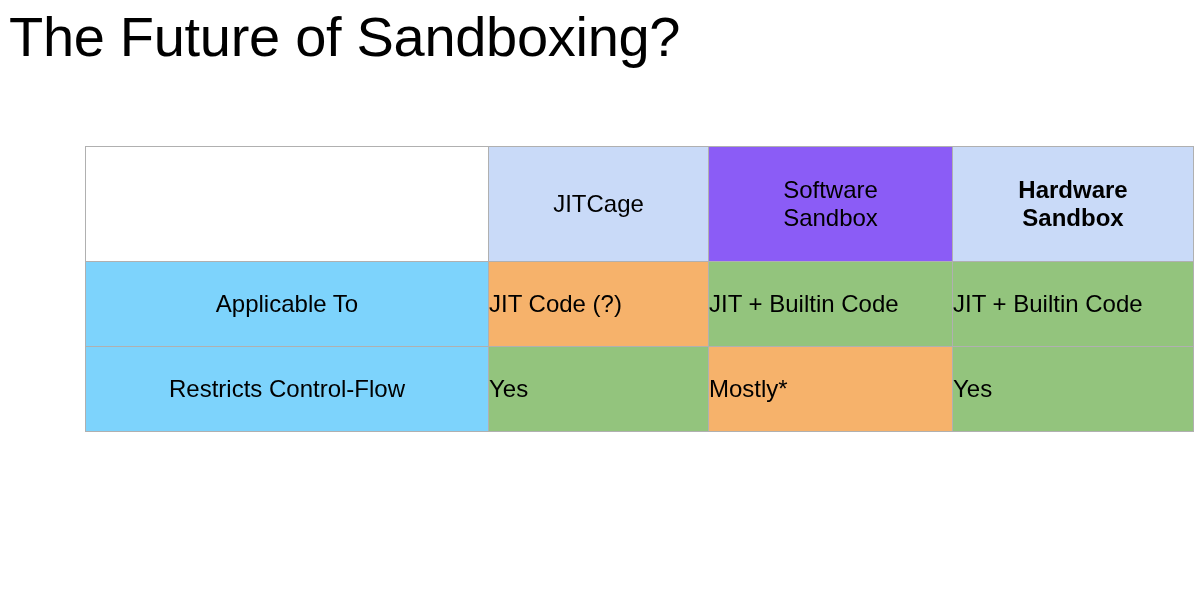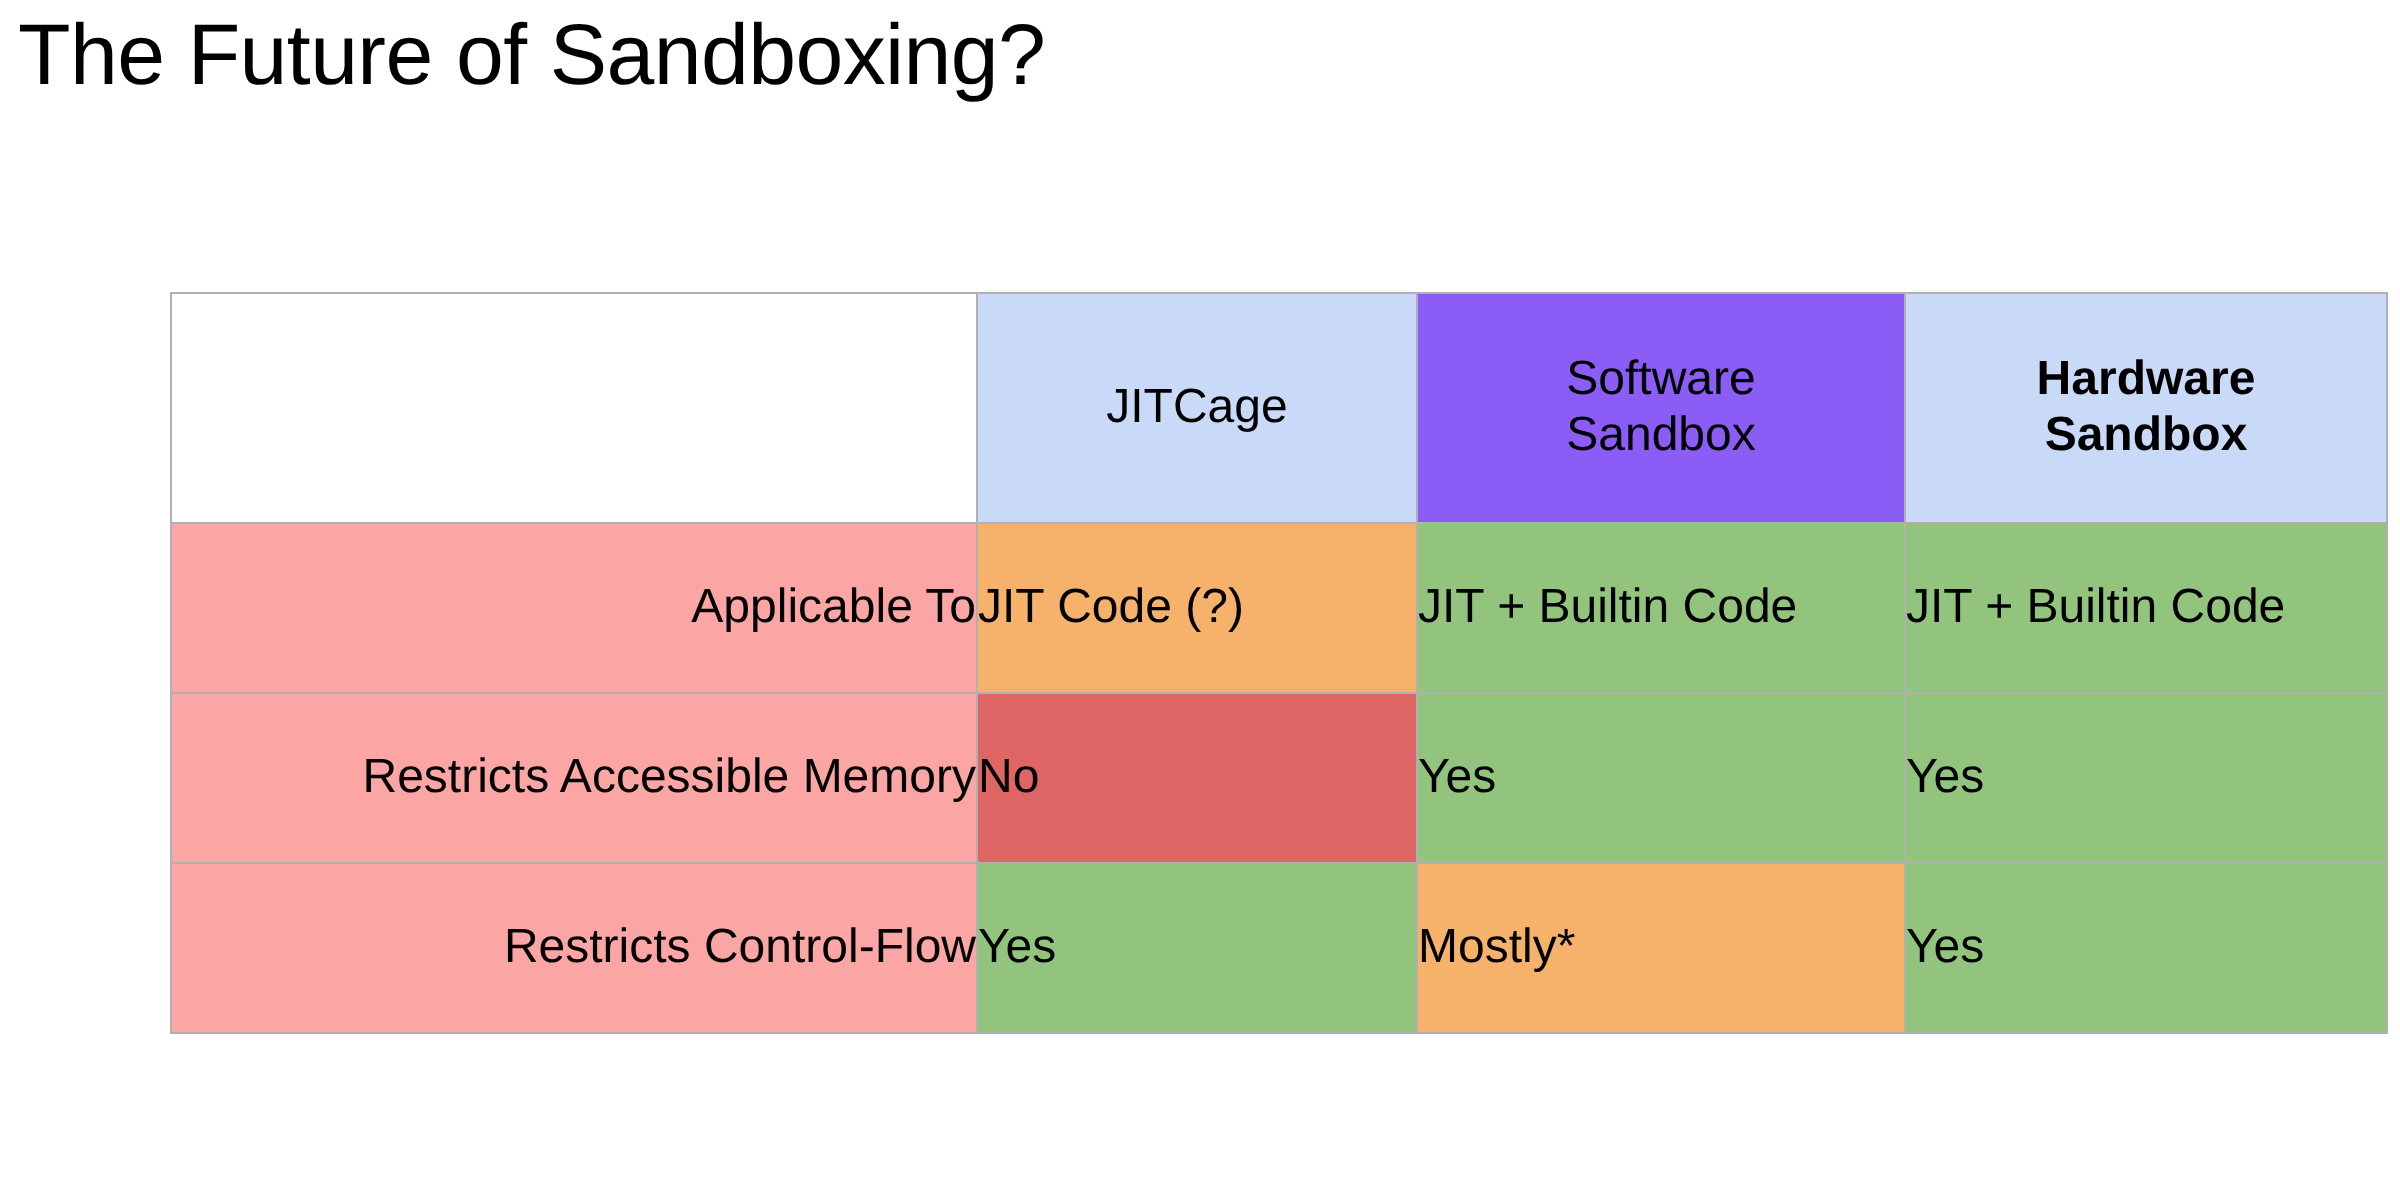--- a/index.html
+++ b/index.html
@@ -19,21 +19,21 @@
   .slide {
     position: absolute;
     inset: 0;
     background: #ffffff;
   }
 
   .slide-title {
     position: absolute;
     left: 9px;
     top: 2px;
-    font-size: 43px;
+    font-size: 56px;
     font-weight: 300;
     letter-spacing: -0.3px;
     color: #000000;
     white-space: nowrap;
     line-height: 1.25;
   }
 
   .table-wrap {
     position: absolute;
     left: 85px;
@@ -69,22 +69,22 @@
     text-align: center;
     font-weight: 700;
     font-size: 25px;
     line-height: 1.18;
   }
   .hdr-cell .l2 { display: block; }
 
   .body-row td { height: 84px; }
 
   .row-label {
-    background: #fca5a5;
-    text-align: right;
+    background: #7dd3fc;
+    text-align: center;
     padding-left: 15px;
     font-size: 24px;
     white-space: nowrap;
   }
 
   .val {
     font-size: 24px;
     line-height: 1.2;
   }
 </style>
@@ -120,26 +120,20 @@
         </tr>
       </thead>
       <tbody>
         <tr class="body-row">
           <td class="row-label">Applicable To</td>
           <td class="val" style="background: rgb(246, 178, 107);">JIT Code (?)</td>
           <td class="val" style="background: rgb(147, 196, 125);">JIT + Builtin Code</td>
           <td class="val" style="background: rgb(147, 196, 125);">JIT + Builtin Code</td>
         </tr>
         <tr class="body-row">
-          <td class="row-label">Restricts Accessible Memory</td>
-          <td class="val" style="background: rgb(224, 102, 102);">No</td>
-          <td class="val" style="background: rgb(147, 196, 125);">Yes</td>
-          <td class="val" style="background: rgb(147, 196, 125);">Yes</td>
-        </tr>
-        <tr class="body-row">
           <td class="row-label">Restricts Control-Flow</td>
           <td class="val" style="background: rgb(147, 196, 125);">Yes</td>
           <td class="val" style="background: rgb(246, 178, 107);">Mostly*</td>
           <td class="val" style="background: rgb(147, 196, 125);">Yes</td>
         </tr>
       </tbody>
     </table>
   </div>
 
 </div>

